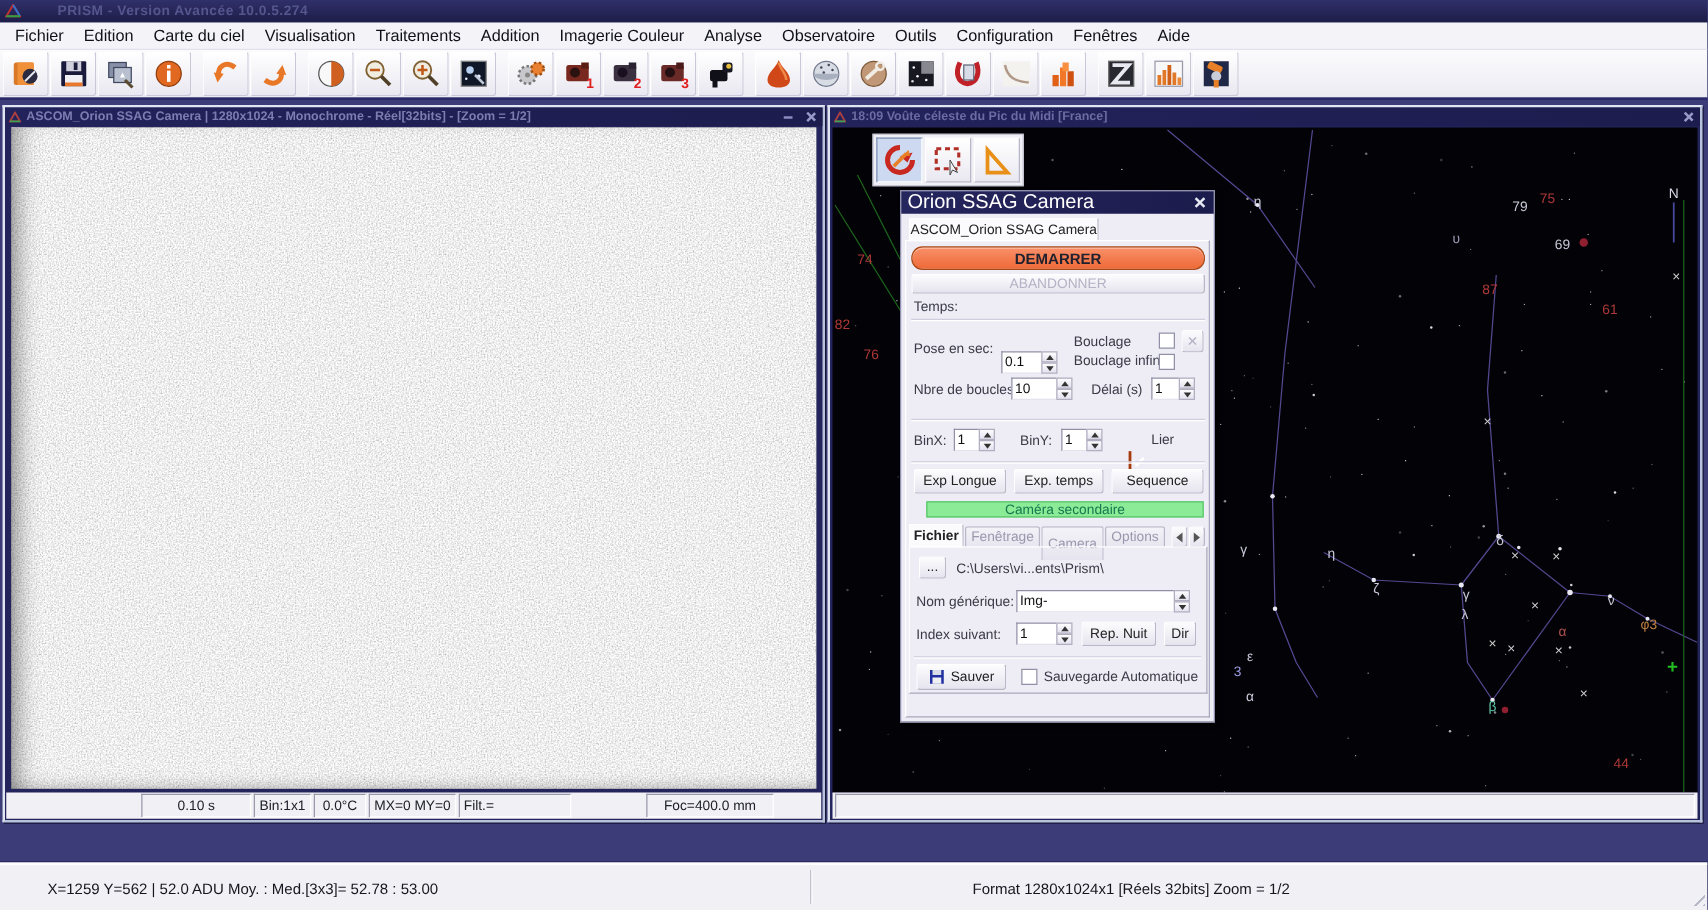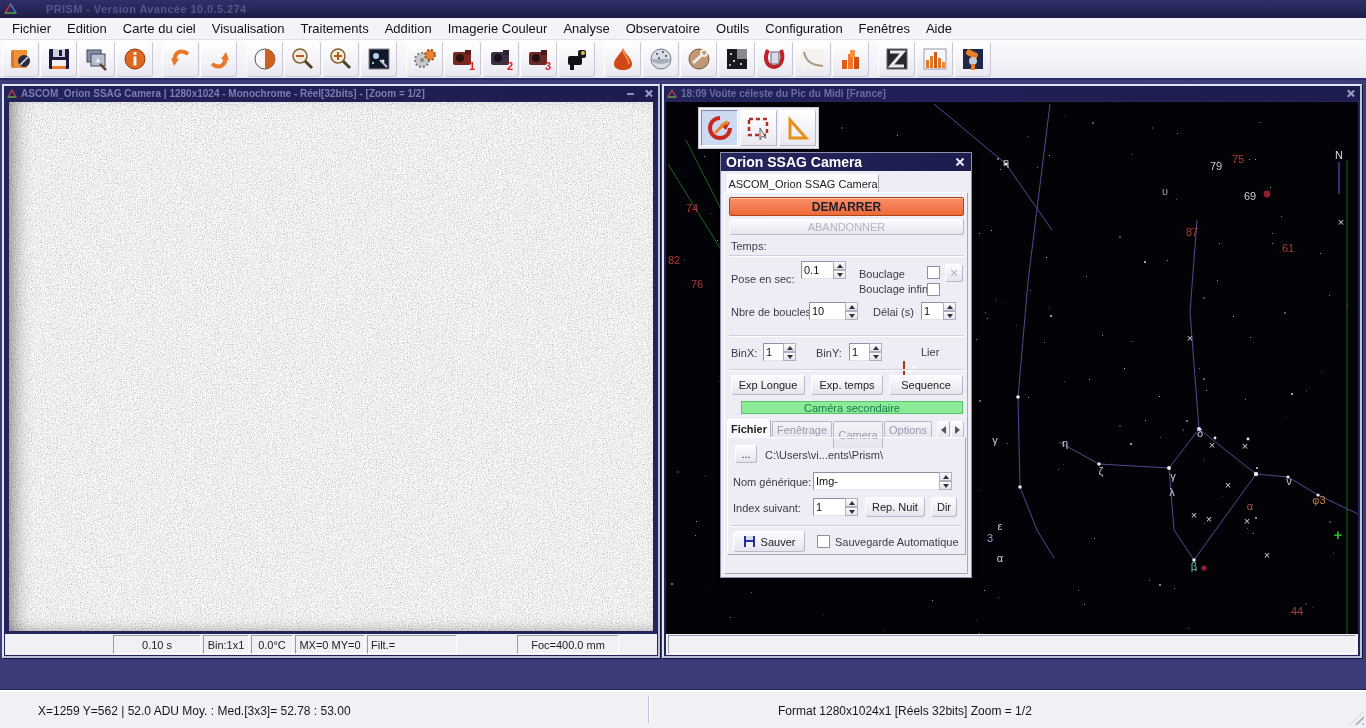--- a/index.html
+++ b/index.html
@@ -72,38 +72,38 @@
   .chart-status { position:absolute; left:2px; right:2px; bottom:1px; height:21px;
     background:#f1f0f5; display:flex; align-items:stretch; padding:1px 2px; gap:4px; }
   .chart-status .seg { justify-content:flex-start; flex:0 0 478px; }
   .chart-status .fill { flex:1; border:1px solid; border-color:#9a99ab #fff #fff #9a99ab; }
 
   
   .dialog { position:absolute; left:720px; top:72px; width:252px; height:426px;
     background:#eeecf4; border:1px solid #8f8fae; box-shadow:2px 2px 4px rgba(0,0,0,.45); }
   .dlg-title { height:18px; background:linear-gradient(90deg,#26265f,#1b1b4c); display:flex;
     align-items:center; padding:0 5px; }
-  .dlg-title .txt { flex:1; font-size:14px; font-weight:bold; color:#fff; }
+  .dlg-title .txt { flex:1; font-size:16px; font-weight:normal; color:#fff; }
   .dlg-x { position:relative; width:12px; height:12px; }
   .dlg-x::before,.dlg-x::after { content:""; position:absolute; left:5px; top:1px; width:2px;
     height:10px; background:#e8e8f4; }
   .dlg-x::before{transform:rotate(45deg);} .dlg-x::after{transform:rotate(-45deg);}
   .dlg-tab { position:absolute; left:6px; top:21px; width:152px; height:19px; background:#fbfafd;
     border:1px solid #fff; border-bottom:none; border-right-color:#a9a8ba; font-size:11px;
     color:#222; display:flex; align-items:center; justify-content:center; border-radius:2px 2px 0 0; }
   .dlg-panel { position:absolute; left:3px; right:3px; top:39px; bottom:3px;
     border:1px solid #fff; border-right-color:#a9a8ba; border-bottom-color:#a9a8ba; }
   .dialog .abs { position:absolute; }
   .dialog label, .dialog .lbl { font-size:11px; color:#3a3a48; white-space:nowrap; }
   .btn { background:linear-gradient(#fcfcfe,#e6e4ee); border:1px solid #b9b8c8;
     border-top-color:#fff; border-left-color:#fff; border-radius:3px; font-size:11px;
     color:#222; display:flex; align-items:center; justify-content:center; }
   .btn.dis { color:#b4b2c4; }
   .btn-start { background:linear-gradient(#f9906a,#ee6a37); border:1px solid #a84818;
-    box-shadow:inset 0 1px 0 #fdc0a4; border-radius:2px; font-size:12px; font-weight:bold;
+    box-shadow:inset 0 1px 0 #fdc0a4; border-radius:9px; font-size:12px; font-weight:bold;
     color:#20202e; display:flex; align-items:center; justify-content:center; }
   .etch { height:2px; border-top:1px solid #cfcdd d; border-top:1px solid #cfcdde;
     border-bottom:1px solid #ffffff; }
   .inp { background:#fff; border:1px solid #8f8fa6; border-bottom-color:#e4e2ee;
     border-right-color:#e4e2ee; font-size:11px; color:#111; padding:0 2px; height:18px; }
   .spin { display:inline-flex; height:18px; }
   .spin .inp { border-right:none; }
   .updown { width:13px; display:flex; flex-direction:column; }
   .updown b { flex:1; background:linear-gradient(#fdfdfe,#e4e2ee); border:1px solid #b0aec0;
     display:flex; align-items:center; justify-content:center; }
@@ -706,21 +706,21 @@
     </div>
     <div class="dlg-tab">ASCOM_Orion SSAG Camera</div>
     <div class="dlg-panel"></div>
 
     <button class="btn-start abs" style="left:8px;top:44px;width:235px;height:19px">DEMARRER</button>
     <button class="btn dis abs" style="left:8px;top:66px;width:235px;height:16px">ABANDONNER</button>
     <span class="lbl abs" style="left:10px;top:87px">Temps:</span>
     <div class="etch abs" style="left:8px;top:102px;width:235px"></div>
 
     <span class="lbl abs" style="left:10px;top:120px">Pose en sec:</span>
-    <span class="spin abs" style="left:80px;top:108px">
+    <span class="spin abs" style="left:80px;top:128px">
       <input class="inp" style="width: 32px;" value="0.1">
       <span class="updown">
           <b>
             <i class="arr-up"></i>
           </b>
           <b>
             <i class="arr-dn"></i>
           </b>
         </span>
     </span>

